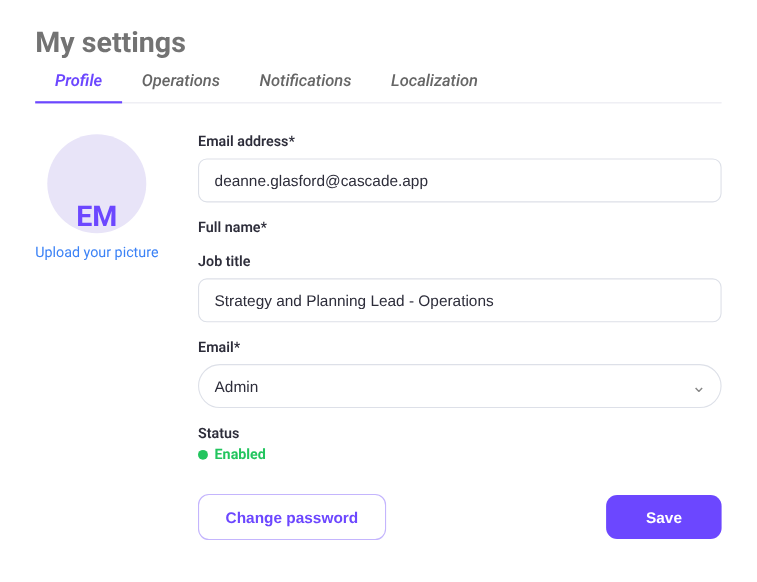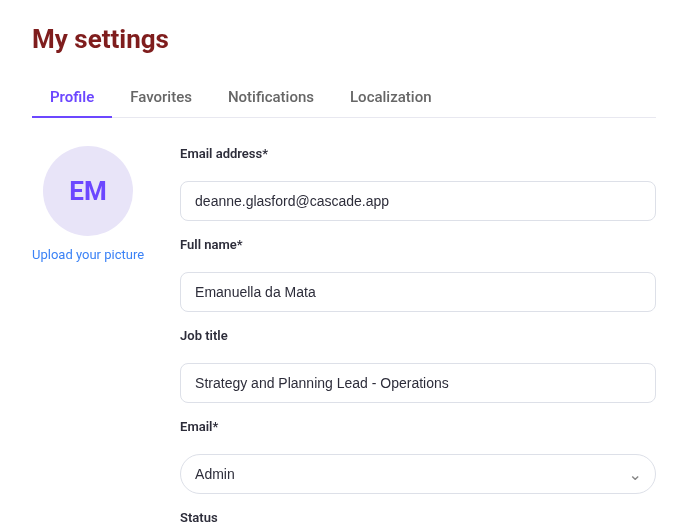--- a/index.html
+++ b/index.html
@@ -7,37 +7,37 @@
       font-family: -apple-system, BlinkMacSystemFont, 'Segoe UI', Roboto, sans-serif;
       background: #fff;
       color: #2d2d3a;
       width: 688px;
       min-height: 529px;
       padding: 24px 32px;
     }
     .page-title {
       font-size: 26px;
       font-weight: 700;
-      color: #7f1d1d;
-      margin-bottom: 24px;
+      color: #737373;
     }
     .tabs {
       display: flex;
       gap: 0;
       border-bottom: 1px solid #e8e8f0;
       margin-bottom: 28px;
     }
     .tab {
       padding: 10px 18px;
       font-size: 15px;
       color: #666;
       cursor: pointer;
       border-bottom: 2px solid transparent;
       margin-bottom: -1px;
       font-weight: 500;
+      font-style: italic;
     }
     .tab.active {
       color: #6c47ff;
       border-bottom: 2px solid #6c47ff;
       font-weight: 600;
     }
     .content-area {
       display: flex;
       gap: 36px;
     }
@@ -46,21 +46,21 @@
       flex-direction: column;
       align-items: center;
       min-width: 110px;
     }
     .avatar-circle {
       width: 90px;
       height: 90px;
       border-radius: 50%;
       background: #e8e4f8;
       display: flex;
-      align-items: center;
+      align-items: flex-end;
       justify-content: center;
       font-size: 26px;
       font-weight: 700;
       color: #6c47ff;
       margin-bottom: 10px;
     }
     .upload-text {
       font-size: 13px;
       color: #3b82f6;
       text-align: center;
@@ -69,21 +69,21 @@
     }
     .form-section {
       flex: 1;
       display: flex;
       flex-direction: column;
       gap: 16px;
     }
     .form-group {
       display: flex;
       flex-direction: column;
-      gap: 20px;
+      gap: 7px;
     }
     .form-label {
       font-size: 13px;
       font-weight: 600;
       color: #2d2d3a;
     }
     .form-input {
       width: 100%;
       padding: 11px 14px;
       border: 1px solid #dde0e8;
@@ -167,42 +167,41 @@
       margin-left: auto;
     }
   </style>
 </head>
 <body>
 
 <h1 class="page-title">My settings</h1>
 
 <div class="tabs">
   <div class="tab active">Profile</div>
-  <div class="tab">Favorites</div>
+  <div class="tab">Operations</div>
   <div class="tab">Notifications</div>
   <div class="tab">Localization</div>
 </div>
 
 <div class="content-area">
   <div class="avatar-section">
     <div class="avatar-circle">
       <span>EM</span>
     </div>
     <div class="upload-text">Upload your picture</div>
   </div>
 
   <div class="form-section">
     <div class="form-group">
       <label class="form-label">Email address*</label>
       <input class="form-input" type="email" value="deanne.glasford@cascade.app" style="">
     </div>
 
     <div class="form-group">
       <label class="form-label">Full name*</label>
-      <input class="form-input" type="text" value="Emanuella da Mata" style="">
     </div>
 
     <div class="form-group">
       <label class="form-label">Job title</label>
       <input class="form-input" type="text" value="Strategy and Planning Lead - Operations" style="">
     </div>
 
     <div class="form-group">
       <label class="form-label">Email*</label>
       <div class="select-wrapper">

